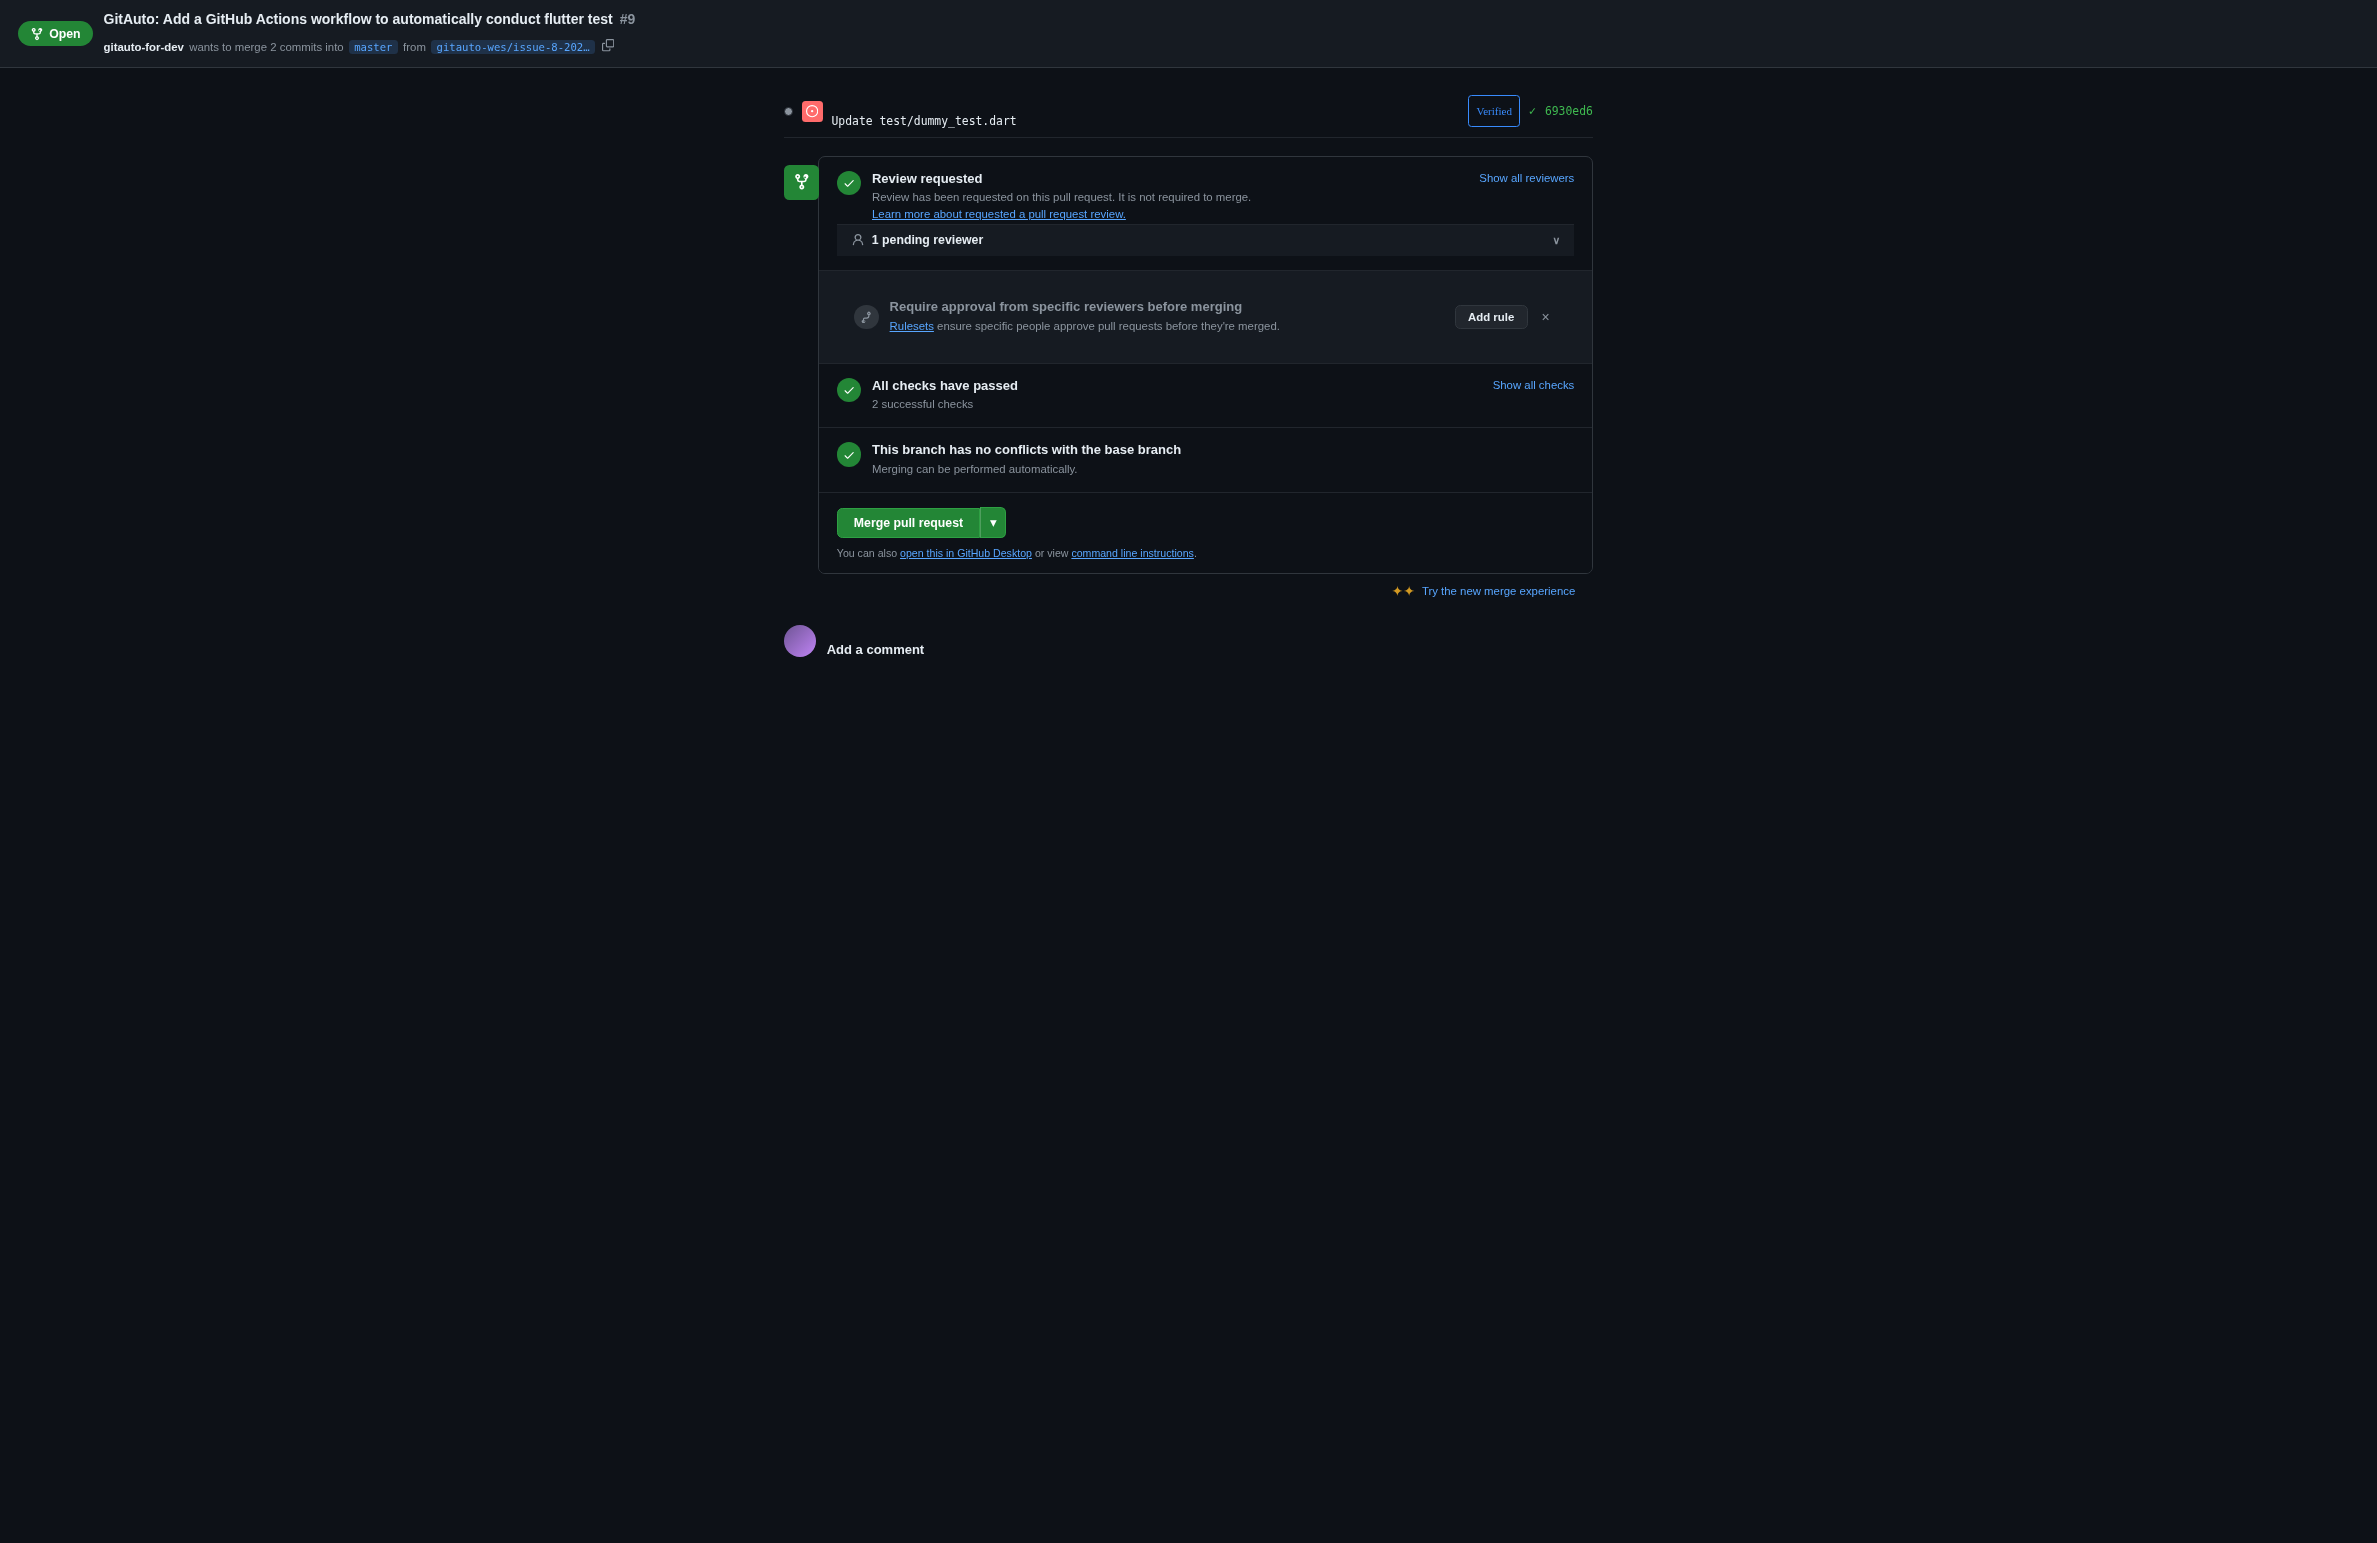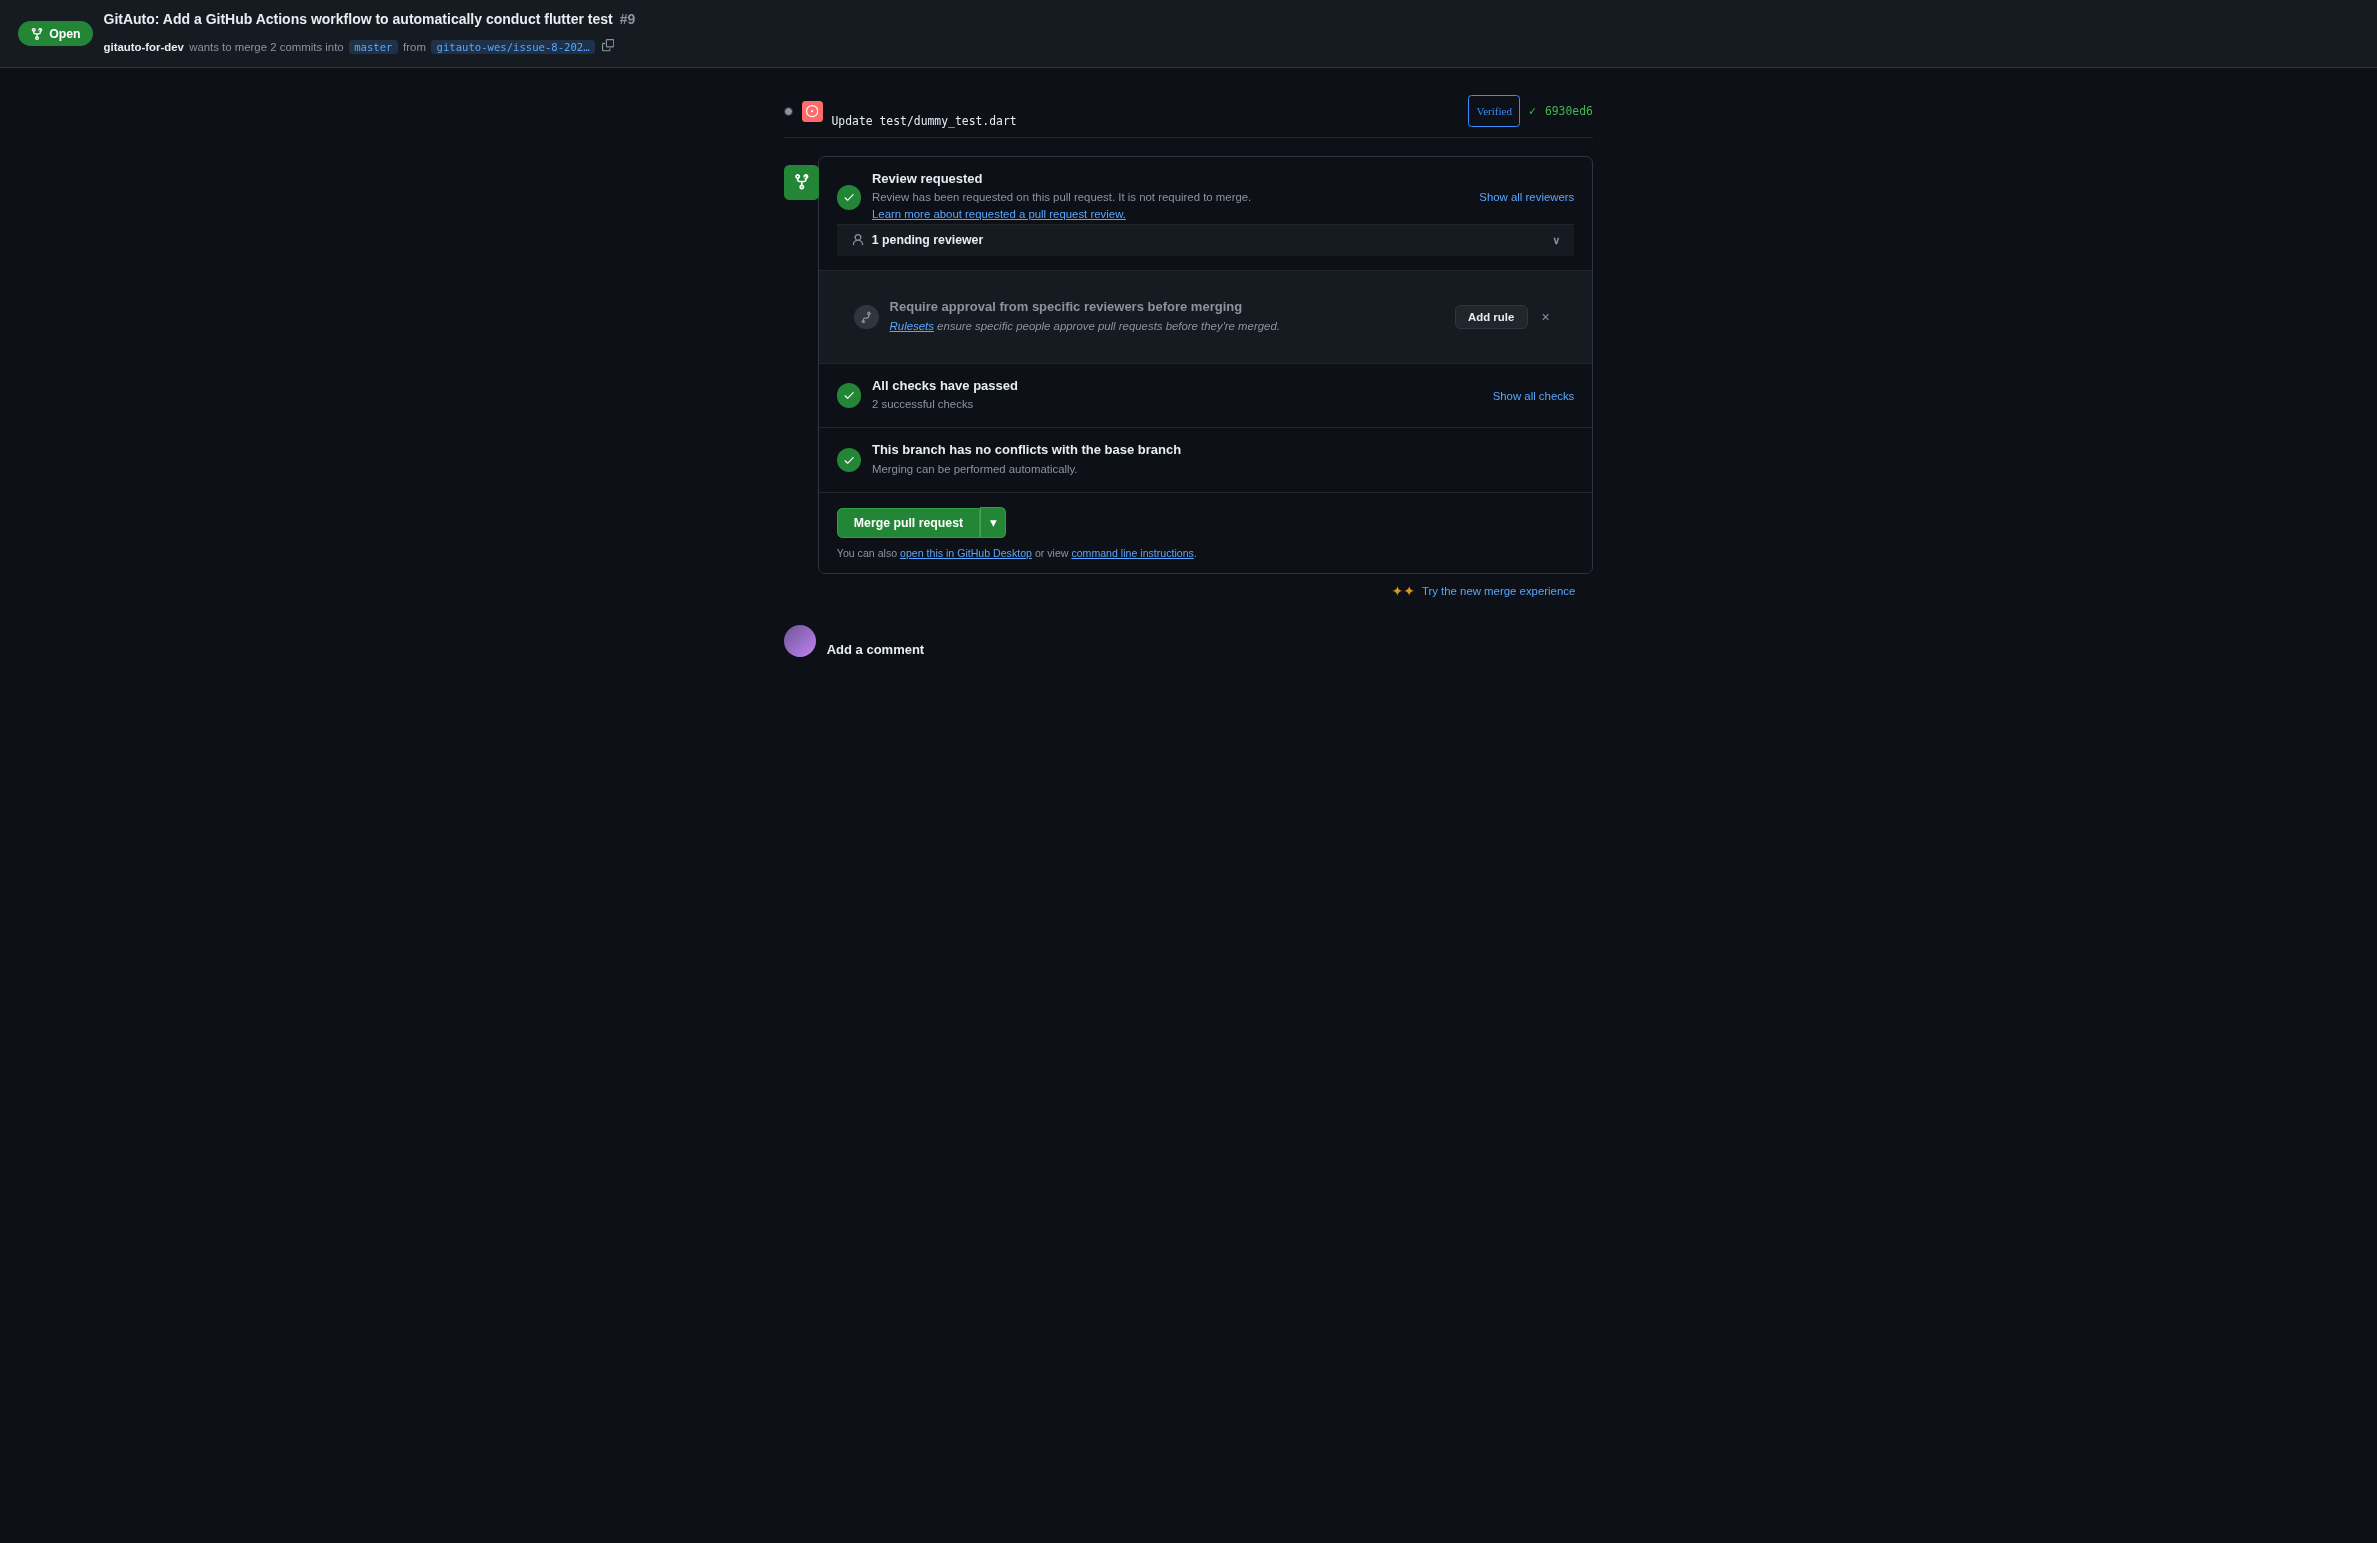--- a/index.html
+++ b/index.html
@@ -166,21 +166,21 @@
       border-bottom: 0.9px solid #21262d;
       padding: 14px 17.6px;
     }
 
     .check-section:last-child {
       border-bottom: none;
     }
 
     .check-header {
       display: flex;
-      align-items: center;
+      align-items: flex-start;
       gap: 10.6px;
     }
 
     .check-icon-green {
       width: 24.6px;
       height: 24.6px;
       border-radius: 50%;
       background: #238636;
       display: flex;
       align-items: center;
@@ -276,21 +276,20 @@
       font-weight: 600;
       font-size: 13px;
       color: #8b949e;
       margin-bottom: 3.5px;
     }
 
     .ruleset-desc {
       color: #8b949e;
       font-size: 11.4px;
       line-height: 1.5;
-      font-style: italic;
     }
 
     .add-rule-btn {
       background: #21262d;
       color: #e6edf3;
       border: 0.9px solid #30363d;
       border-radius: 5.3px;
       padding: 5.3px 12.3px;
       font-size: 11.4px;
       font-weight: 600;

